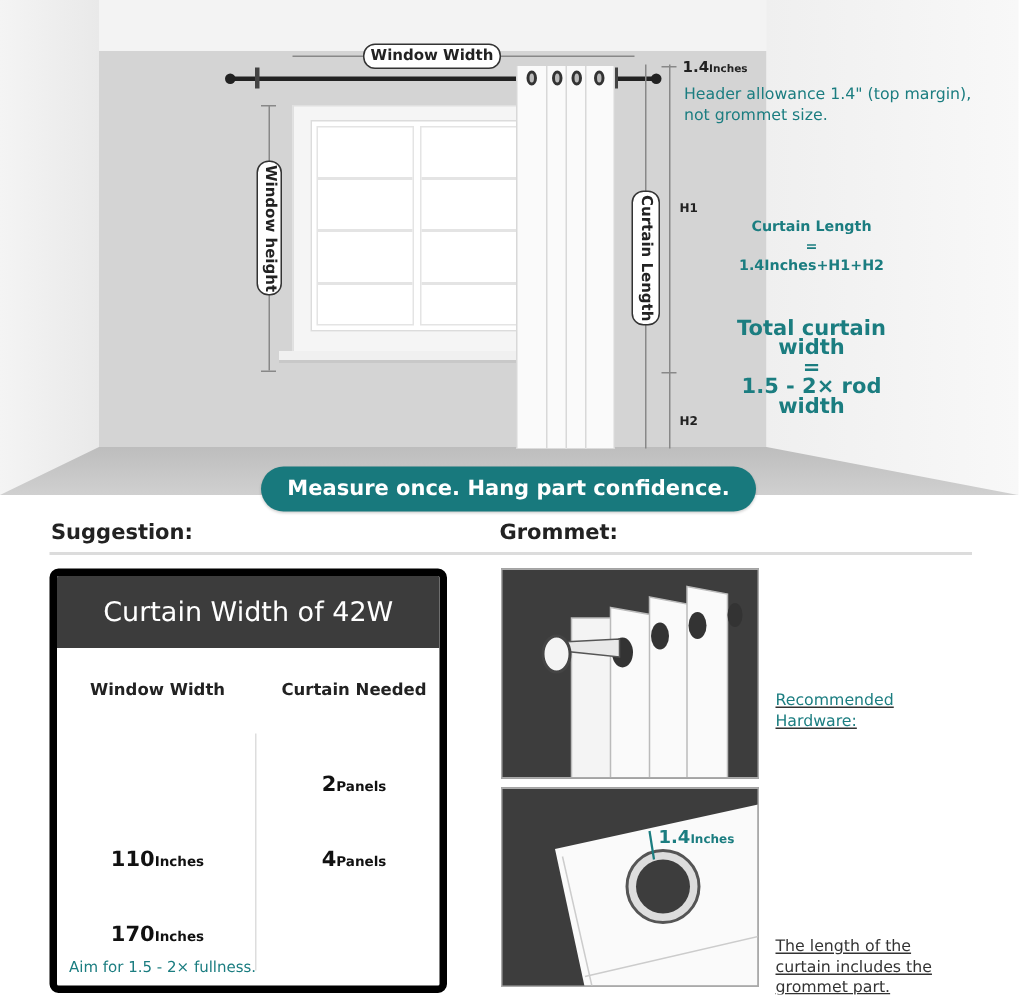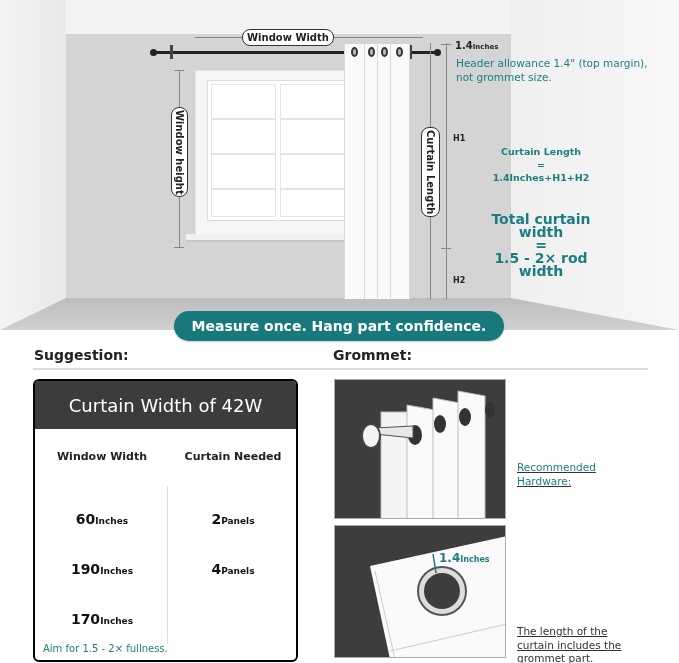--- a/index.html
+++ b/index.html
@@ -23,21 +23,21 @@
   .vline { position: absolute; width: 1px; background: #888; }
   .hline { position: absolute; height: 1px; background: #888; }
   .tick { position: absolute; height: 1px; width: 10px; background: #888; }
   .vertical-text { writing-mode: vertical-rl; }
   .note { position: absolute; color: #1b7d80; font-size: 10.5px; line-height: 14px; }
   .formula { position: absolute; color: #1b7d80; font-weight: bold; font-size: 9.5px; text-align: center; line-height: 13px; width: 130px; }
   .hlabel { position: absolute; font-size: 8px; font-weight: bold; color: #222; }
   .banner { position: absolute; left: 174px; top: 311px; width: 330px; height: 30px; background: #18797d; border-radius: 16px; color: #fff; font-weight: bold; font-size: 14px; display: flex; align-items: center; justify-content: center; box-shadow: 0 1px 2px rgba(0,0,0,0.2); }
   .section-title { position: absolute; font-size: 14px; font-weight: bold; color: #222; }
   .divider { position: absolute; left: 33px; top: 368px; width: 615px; height: 2px; background: #dcdcdc; }
-  .card { position: absolute; left: 33px; top: 379px; width: 265px; height: 283px; border: 2px solid #000000; border-radius: 6px; overflow: hidden; background: #fff; }
+  .card { position: absolute; left: 33px; top: 379px; width: 265px; height: 283px; border: 5px solid #000000; border-radius: 6px; overflow: hidden; background: #fff; }
   .card-head { height: 48px; background: #3c3c3c; color: #fff; font-size: 18px; display: flex; align-items: center; justify-content: center; }
   .col-head { position: absolute; top: 69px; font-size: 11px; font-weight: bold; color: #222; width: 130px; text-align: center; }
   .cell { position: absolute; width: 130px; text-align: center; color: #111; }
   .cell .num { font-size: 14px; font-weight: bold; }
   .cell .unit { font-size: 9px; font-weight: bold; }
   .col-divider { position: absolute; left: 132px; top: 105px; width: 1px; height: 158px; background: #ddd; }
   .card-footnote { position: absolute; left: 8px; bottom: 6px; font-size: 10px; color: #1b7d80; }
   .img-box { position: absolute; left: 334px; width: 172px; background: #3d3d3d; border: 1px solid #aaa; overflow: hidden; }
   .side-text { position: absolute; left: 517px; font-size: 10.5px; line-height: 13.5px; color: #333; text-decoration: underline; }
   .side-text .teal { color: #1b7d80; }
@@ -123,24 +123,23 @@
 <div class="section-title" style="left:34px;top:347px">Suggestion:</div>
 <div class="section-title" style="left:333px;top:347px">Grommet:</div>
 <div class="divider"></div>
 
 <div class="card">
   <div class="card-head">Curtain Width of 42W</div>
   <div class="col-head" style="left:2px">Window Width</div>
   <div class="col-head" style="left:133px">Curtain Needed</div>
   <div class="col-divider"></div>
 
-  <div class="cell" style="left:2px;top:128px"><span class="num">60</span><span class="unit">Inches</span></div>
   <div class="cell" style="left:133px;top:128px"><span class="num">2</span><span class="unit">Panels</span></div>
 
-  <div class="cell" style="left:2px;top:178px"><span class="num">190</span><span class="unit">Inches</span></div>
+  <div class="cell" style="left:2px;top:178px"><span class="num">110</span><span class="unit">Inches</span></div>
   <div class="cell" style="left:133px;top:178px"><span class="num">4</span><span class="unit">Panels</span></div>
 
   <div class="cell" style="left:2px;top:228px"><span class="num">170</span><span class="unit">Inches</span></div>
 
   <div class="card-footnote">Aim for 1.5 - 2× fullness.</div>
 </div>
 
 <div class="img-box" style="top:379px;height:140px">
   <svg width="172" height="140" viewBox="0 0 172 140">
     <rect x="46" y="32" width="54" height="108" fill="#f4f4f4" stroke="#bbb"></rect>

